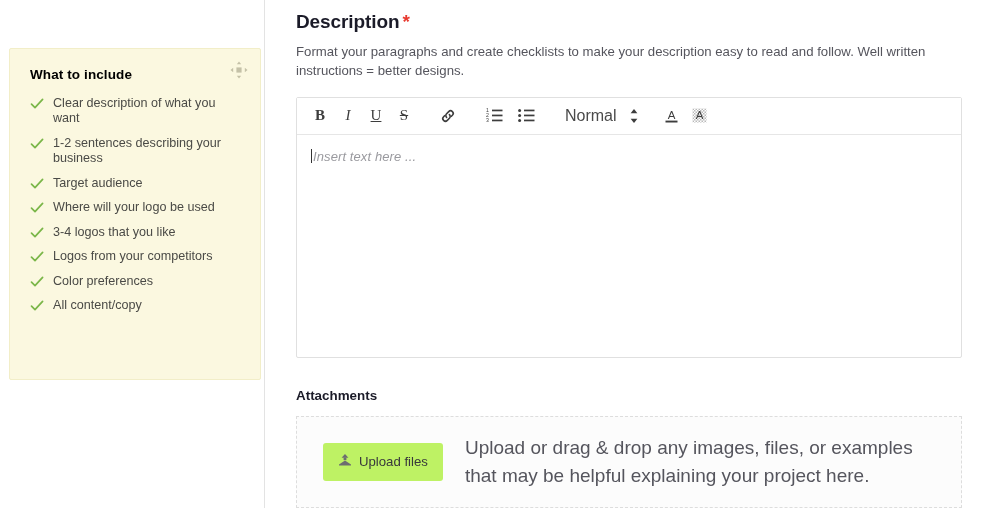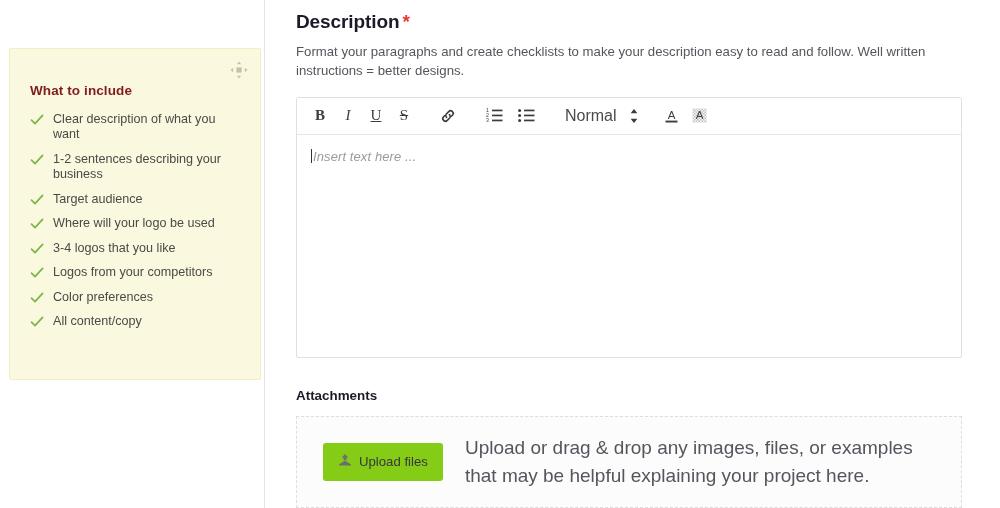--- a/index.html
+++ b/index.html
@@ -30,22 +30,22 @@
     left: 9px; top: 48px;
     width: 252px; height: 332px;
     background: #fbf8e0;
     border: 1px solid #f2eec8;
     border-radius: 2px;
     padding: 18px 20px 14px 20px;
   }
   .sidebar-title {
     font-size: 13.5px;
     font-weight: bold;
-    color: #7f1d1d;
-    margin: 16px 0 14px 0;
+    color: #000000;
+    margin: 0 0 14px 0;
     letter-spacing: .1px;
   }
   .drag-handle {
     position: absolute;
     right: 12px; top: 12px;
     width: 18px; height: 18px;
     cursor: move;
     opacity: .65;
   }
   .include-list { list-style: none; margin: 0; padding: 0; }
@@ -164,21 +164,21 @@
     height: 92px;
     border: 1px dashed #dddddd;
     background: #fcfcfc;
     display: flex;
     align-items: center;
     padding-left: 26px;
   }
   .upload-btn {
     flex: 0 0 auto;
     height: 38px;
-    background: #84cc16;
+    background: #bef264;
     border: none;
     border-radius: 3px;
     padding: 0 15px;
     display: flex;
     align-items: center;
     gap: 7px;
     font-size: 13.2px;
     color: #38383c;
     cursor: pointer;
     font-family: "Liberation Sans", sans-serif;

